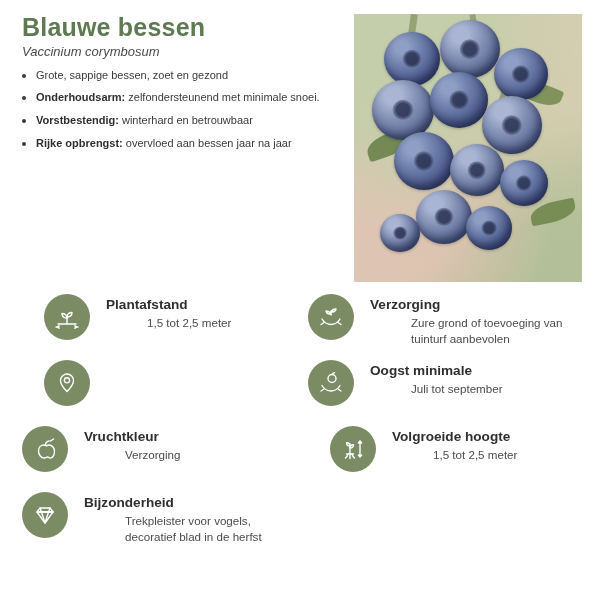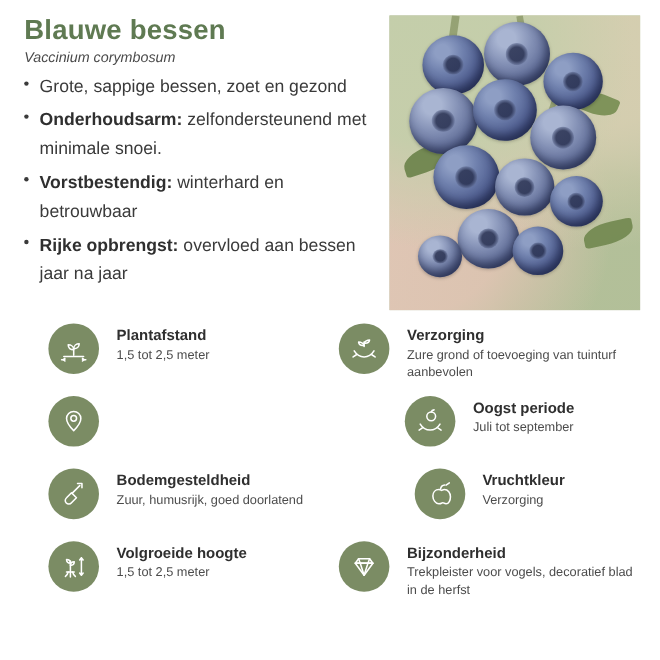--- a/index.html
+++ b/index.html
@@ -44,21 +44,21 @@
     margin: 0 0 8px 4px;
   }
   ul.facts {
     list-style: none;
     margin: 0;
     padding: 0;
   }
   ul.facts li {
     position: relative;
     padding-left: 18px;
-    font-size: 16px;
+    font-size: 11px;
     line-height: 1.62;
     color: #3a3a3a;
     margin-bottom: 5px;
   }
   ul.facts li::before {
     content: "";
     position: absolute;
     left: 4px;
     top: 7px;
     width: 4px;
@@ -126,21 +126,21 @@
     column-gap: 8px;
     row-gap: 6px;
   }
   .cell {
     display: flex;
     align-items: flex-start;
     gap: 16px;
     padding-left: 26px;
     min-height: 60px;
   }
-  .cell.right { padding-left: 4px; justify-content: center; }
+  .cell.right { padding-left: 4px; }
   .badge {
     flex: 0 0 46px;
     width: 46px; height: 46px;
     border-radius: 50%;
     background: #7b8c64;
     display: flex;
     align-items: center;
     justify-content: center;
   }
   .badge svg { display: block; }
@@ -149,20 +149,21 @@
     font-size: 13.6px;
     font-weight: bold;
     color: #2f2f2f;
     line-height: 1.2;
     margin-bottom: 2px;
   }
   .cell-desc {
     font-size: 11.6px;
     color: #4b4b4b;
     line-height: 1.38;
+    margin-left: 41px;
   }
 </style>
 </head>
 <body>
 
 <div class="page">
 
   <div class="top">
 
     <div class="top-left">
@@ -259,38 +260,25 @@
     <div class="cell right">
       <div class="badge">
         <svg width="28" height="28" viewBox="0 0 28 28" fill="none" stroke="#ffffff" stroke-width="1.4" stroke-linecap="round" stroke-linejoin="round">
           <circle cx="15" cy="9.5" r="4"></circle>
           <path d="M15 5.6c.4-1.2 1.4-1.9 2.6-2"></path>
           <path d="M5 16.5c2.5 4 5.5 5.5 9 5.5s6.5-1.5 9-5.5"></path>
           <path d="M7 20l-3 2M21 20l3 2"></path>
         </svg>
       </div>
       <div class="cell-text">
-        <div class="cell-title">Oogst periode</div>
+        <div class="cell-title">Oogst minimale</div>
         <div class="cell-desc">Juli tot september</div>
       </div>
     </div>
 
-    <div class="cell">
-      <div class="badge">
-        <svg width="28" height="28" viewBox="0 0 28 28" fill="none" stroke="#ffffff" stroke-width="1.4" stroke-linecap="round" stroke-linejoin="round">
-          <path d="M19.5 6.5l-7 7"></path>
-          <path d="M17.5 4.5h4v4"></path>
-          <path d="M12 13l-4.5 4.5a3.2 3.2 0 104.5 4.5L16.5 17.5z" fill="none"></path>
-        </svg>
-      </div>
-      <div class="cell-text">
-        <div class="cell-title">Bodemgesteldheid</div>
-        <div class="cell-desc">Zuur, humusrijk, goed doorlatend</div>
-      </div>
-    </div>
 
     <div class="cell right">
       <div class="badge">
         <svg width="28" height="28" viewBox="0 0 28 28" fill="none" stroke="#ffffff" stroke-width="1.4" stroke-linecap="round" stroke-linejoin="round">
           <path d="M13 10c-3.3 0-5.5 2.6-5.5 6S10 23 13 23s2-1 3.5-1 1 1 3 1c2.5 0 4-3.4 4-6.5 0-3.4-2.2-6.5-5.5-6.5-1.6 0-2 .8-2.5.8S14.6 10 13 10z"></path>
           <path d="M14.5 9.5c.3-2 1.8-3.4 3.8-3.6"></path>
           <path d="M19.5 6l3-2"></path>
         </svg>
       </div>
       <div class="cell-text">

